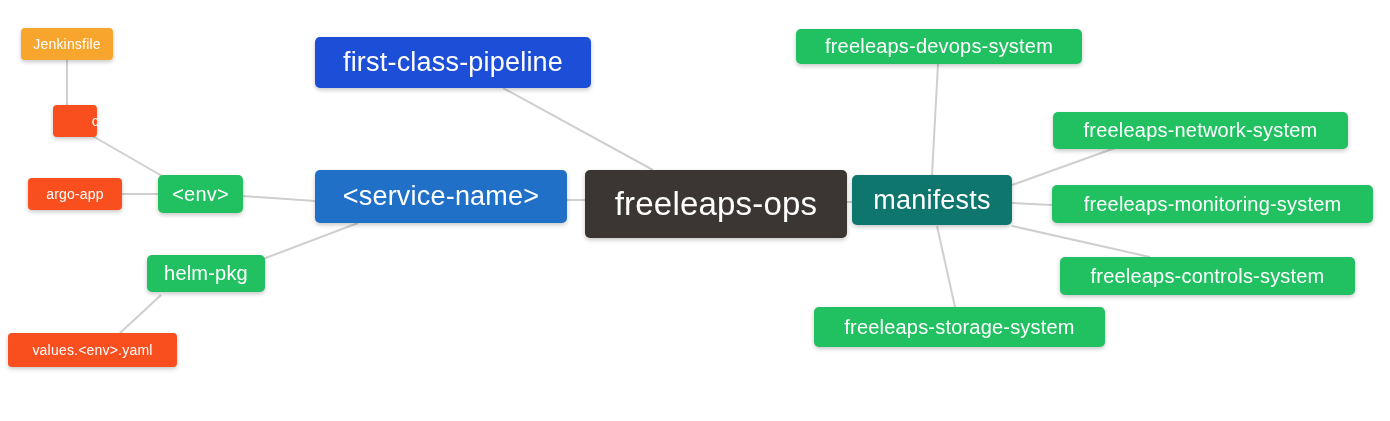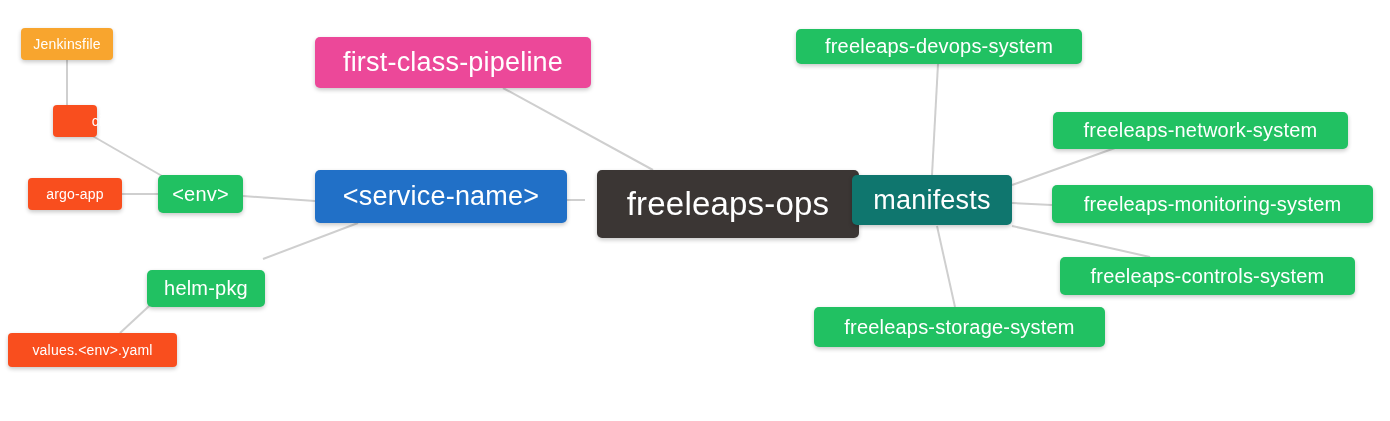--- a/index.html
+++ b/index.html
@@ -32,30 +32,30 @@
     align-items: center;
     justify-content: center;
     color: #ffffff;
     border-radius: 5px;
     box-shadow: 0 2px 4px rgba(0,0,0,0.22);
     white-space: nowrap;
     cursor: pointer;
     box-sizing: border-box;
     letter-spacing: 0.2px;
   }
-  .fs-xl { font-size: 33px; margin-left: 12px; }
+  .fs-xl { font-size: 33px; }
   .fs-lg { font-size: 27px; }
   .fs-md { font-size: 20px; }
   .fs-sm { font-size: 14px; border-radius: 4px; }
 
   .n-jenkinsfile        { left: 21px;   top: 28px;  width: 92px;  height: 32px; }
   .n-ci                 { left: 53px;   top: 105px; width: 30px;  height: 32px; }
   .n-argo-app           { left: 28px;   top: 178px; width: 94px;  height: 32px; }
   .n-env                { left: 158px;  top: 175px; width: 85px;  height: 38px; }
-  .n-helm-pkg           { left: 147px;  top: 270px; width: 118px; height: 37px; }
+  .n-helm-pkg           { left: 147px;  top: 255px; width: 118px; height: 37px; }
   .n-values-env-yaml    { left: 8px;    top: 333px; width: 169px; height: 34px; }
   .n-first-class-pipeline { left: 315px; top: 37px; width: 276px; height: 51px; }
   .n-service-name       { left: 315px;  top: 170px; width: 252px; height: 53px; }
   .n-root               { left: 585px;  top: 170px; width: 262px; height: 68px; }
   .n-manifests          { left: 852px;  top: 175px; width: 160px; height: 50px; }
   .n-devops-system      { left: 796px;  top: 29px;  width: 286px; height: 35px; }
   .n-network-system     { left: 1053px; top: 112px; width: 295px; height: 37px; }
   .n-monitoring-system  { left: 1052px; top: 185px; width: 321px; height: 38px; }
   .n-controls-system    { left: 1060px; top: 257px; width: 295px; height: 38px; }
   .n-storage-system     { left: 814px;  top: 307px; width: 291px; height: 40px; }
@@ -81,21 +81,21 @@
     <line x1="1012" y1="226" x2="1150" y2="257" stroke="#cfcfcf"></line>
     <line x1="937" y1="226" x2="955" y2="307" stroke="#cfcfcf"></line>
   </svg>
 
   <div class="node fs-sm n-jenkinsfile" style="background: rgb(248, 165, 46);">Jenkinsfile</div>
   <div class="node fs-sm n-ci" style="background: rgb(249, 78, 30); padding-left: 44px;">ci</div>
   <div class="node fs-sm n-argo-app" style="background: rgb(249, 78, 30);">argo-app</div>
   <div class="node fs-md n-env" style="background: rgb(33, 193, 98);">&lt;env&gt;</div>
   <div class="node fs-md n-helm-pkg" style="background: rgb(33, 193, 98);">helm-pkg</div>
   <div class="node fs-sm n-values-env-yaml" style="background: rgb(249, 78, 30);">values.&lt;env&gt;.yaml</div>
-  <div class="node fs-lg n-first-class-pipeline" style="background: #ec4899;">first-class-pipeline</div>
+  <div class="node fs-lg n-first-class-pipeline" style="background: #1d4ed8;">first-class-pipeline</div>
   <div class="node fs-lg n-service-name" style="background: rgb(33, 112, 199);">&lt;service-name&gt;</div>
   <div class="node fs-xl n-root" style="background: rgb(59, 54, 52);">freeleaps-ops</div>
   <div class="node fs-lg n-manifests" style="background: #0f766e;">manifests</div>
   <div class="node fs-md n-devops-system" style="background: rgb(33, 193, 98);">freeleaps-devops-system</div>
   <div class="node fs-md n-network-system" style="background: rgb(33, 193, 98);">freeleaps-network-system</div>
   <div class="node fs-md n-monitoring-system" style="background: rgb(33, 193, 98); text-align: right;">freeleaps-monitoring-system</div>
   <div class="node fs-md n-controls-system" style="background: rgb(33, 193, 98);">freeleaps-controls-system</div>
   <div class="node fs-md n-storage-system" style="background: rgb(33, 193, 98);">freeleaps-storage-system</div>
 
 </div>

